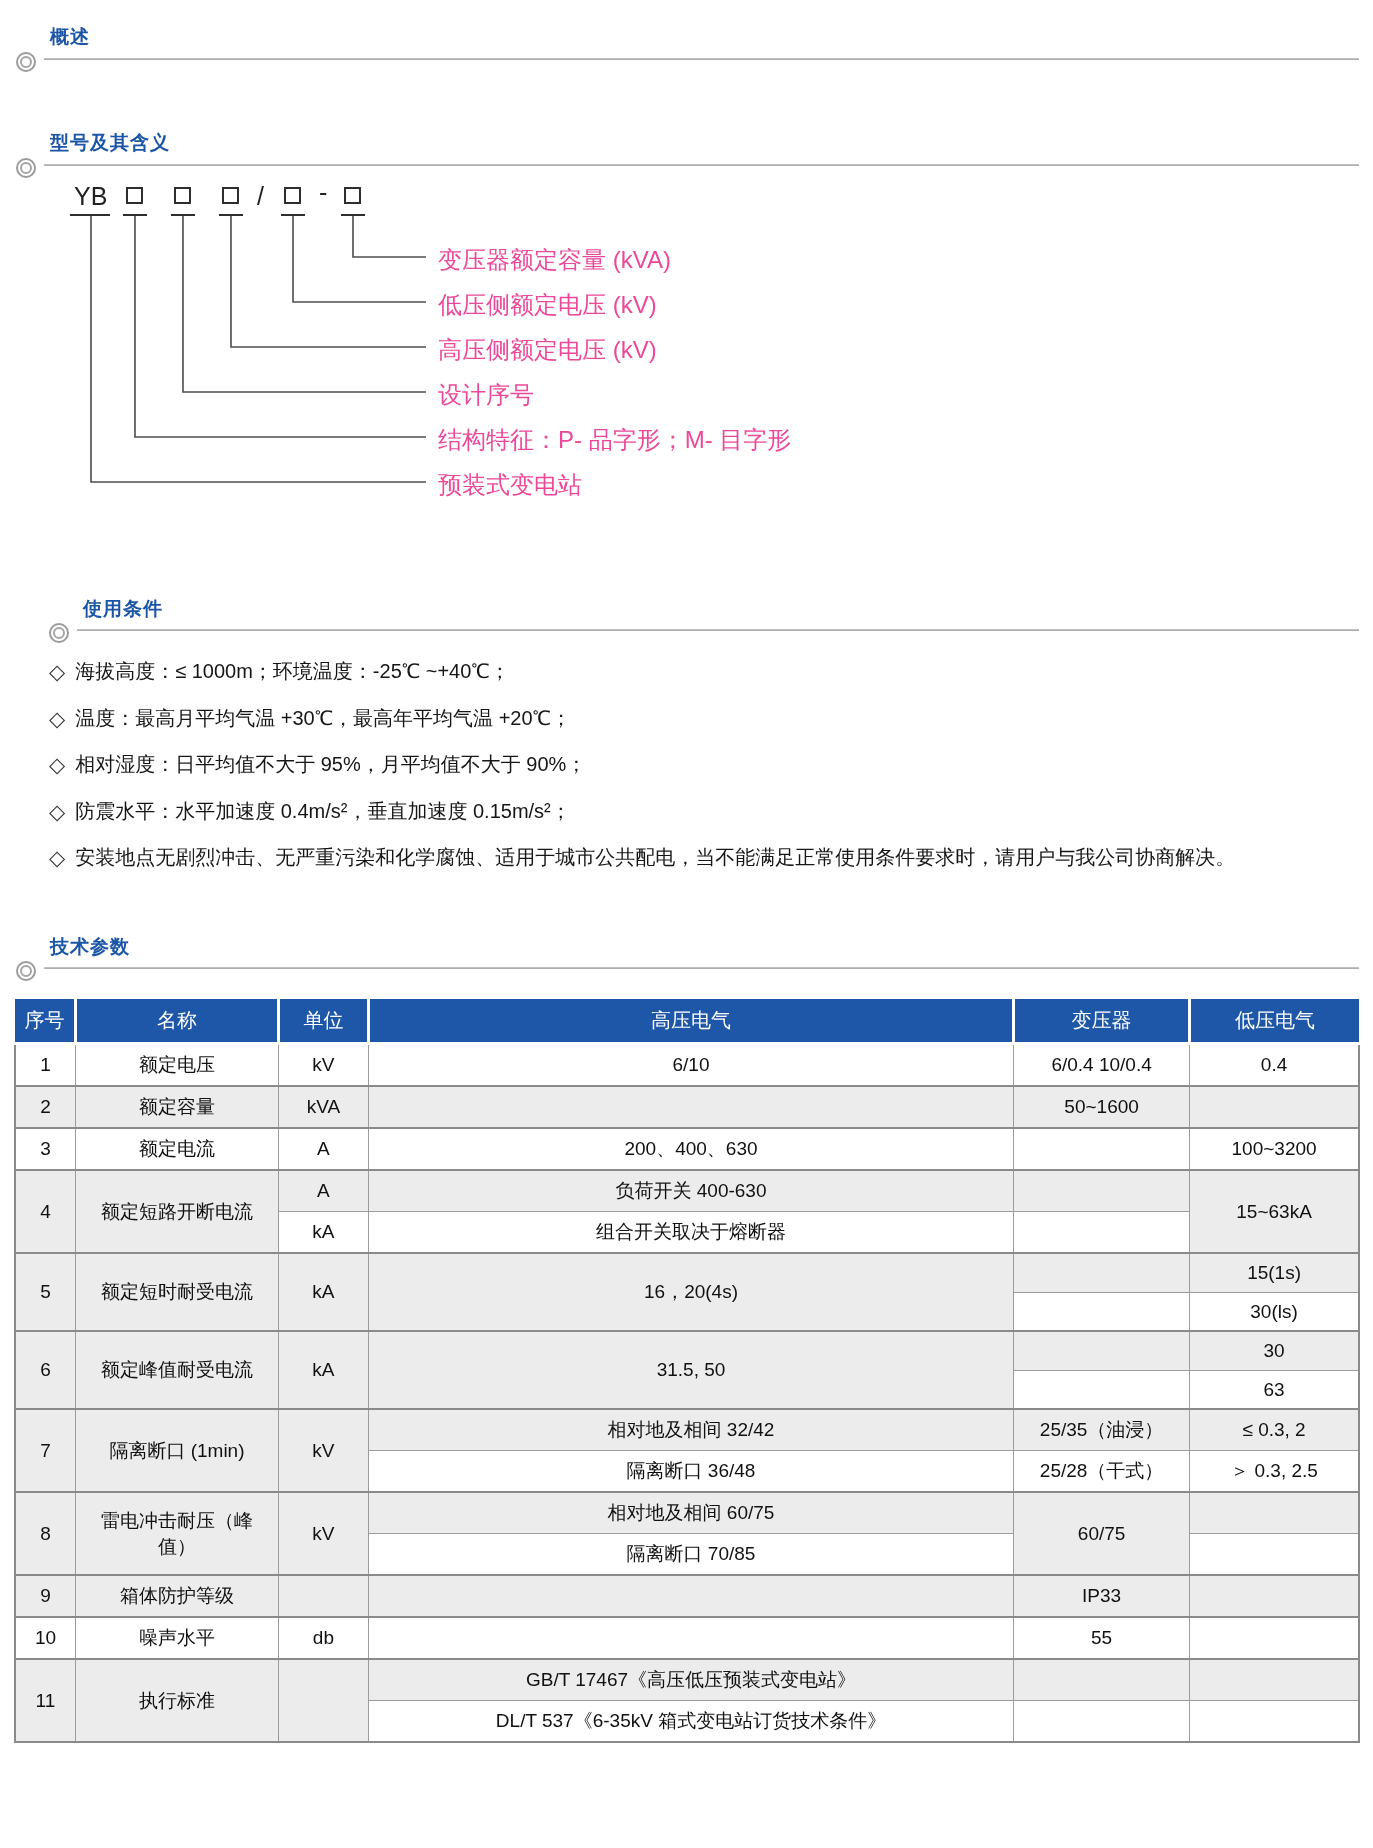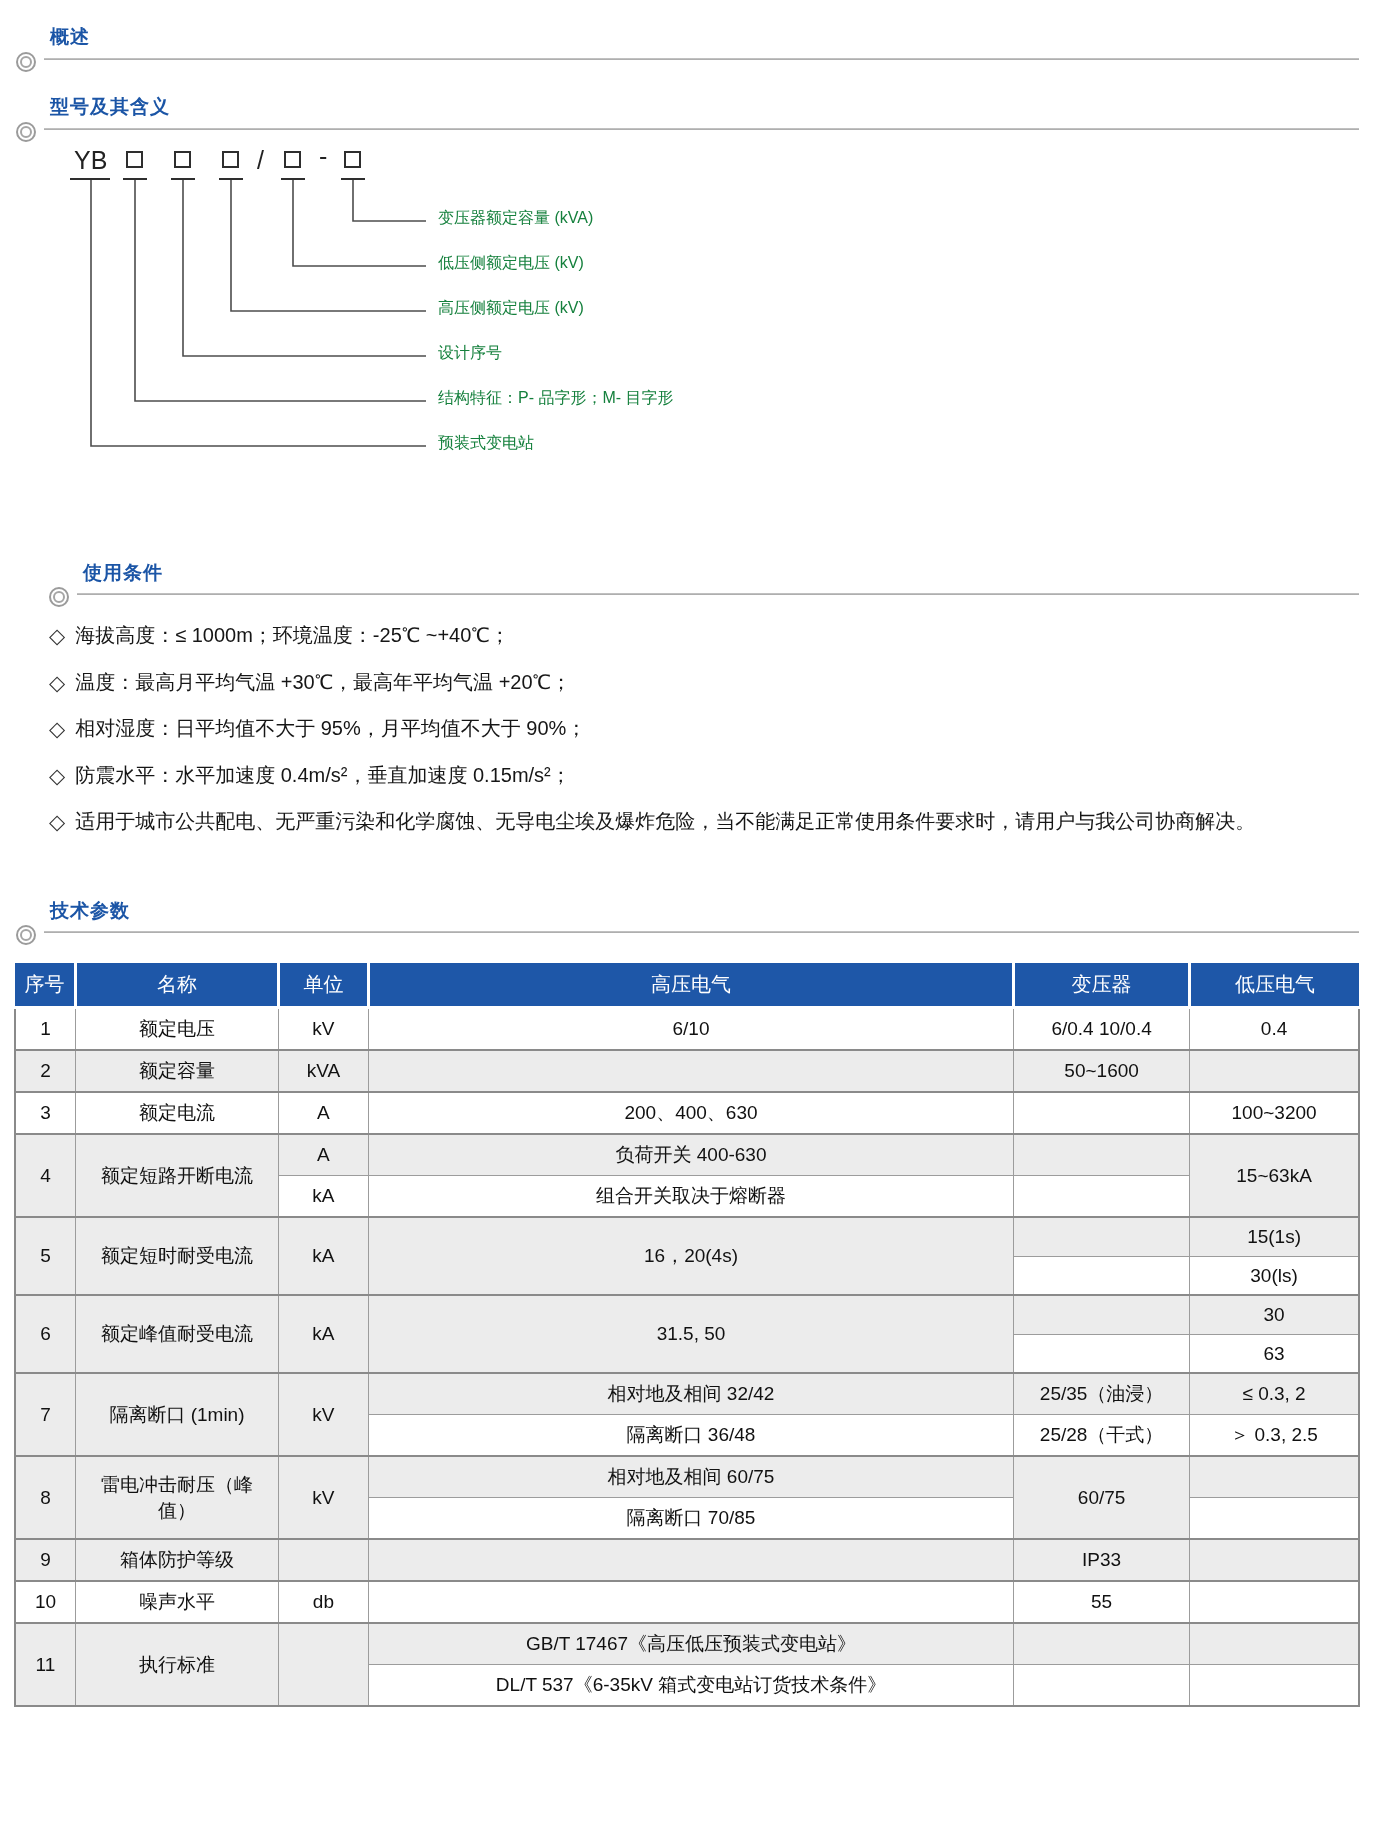--- a/index.html
+++ b/index.html
@@ -20,27 +20,27 @@
   .sec-head{position:relative;margin:0;}
   .sec-head h2{margin:0 0 9px 36px;font-size:19px;line-height:1.2;color:var(--accent);font-weight:bold;letter-spacing:1px;}
   .sec-head .rule{height:2px;background:linear-gradient(to bottom,#c9c9c9,#a6a6a6);margin-left:30px;}
   .sec-head .ring{position:absolute;left:2px;bottom:-12px;width:20px;height:20px;border:2px solid #9b9b9b;border-radius:50%;background:#fff;}
   .sec-head .ring::after{content:"";position:absolute;inset:2px;border:2px solid #a5a5a5;border-radius:50%;}
 
   
   .overview-body{margin:26px 6px 0 6px;font-size:20px;line-height:2.0;text-indent:2em;color:#161616;}
 
   
-  .sec-model{margin-top:36px;}
+  .sec-model{margin-top:72px;}
   .model-diagram{position:relative;height:352px;margin-top:14px;}
   .m-svg{position:absolute;left:0;top:0;}
   .m-tok{position:absolute;top:2px;font-size:25px;color:#222;}
   .m-box{position:absolute;top:7px;width:17px;height:17px;border:2px solid #2e2e2e;background:#fff;}
   .m-ul{position:absolute;top:34px;height:0;border-top:2px solid #2e2e2e;}
-  .m-label{position:absolute;left:424px;font-size:16px;color:#15803d;white-space:nowrap;}
+  .m-label{position:absolute;left:424px;font-size:24px;color:#ec4899;white-space:nowrap;}
 
   
   .sec-cond{margin-top:66px;margin-left:33px;}
   .cond-list{margin:26px 0 0 2px;}
   .cond-item{display:flex;align-items:flex-start;font-size:20px;line-height:1.45;margin-bottom:16px;color:#161616;}
   .cond-item .dia{font-size:21px;margin-right:10px;color:#333;flex:0 0 auto;}
 
   
   .sec-specs{margin-top:62px;}
   .spec-table{width:1346px;border-collapse:collapse;table-layout:fixed;margin-top:30px;font-size:19px;}
@@ -126,21 +126,21 @@
         <div class="cond-item">
           <span class="dia">◇</span>
           <span>相对湿度：日平均值不大于 95%，月平均值不大于 90%；</span>
         </div>
         <div class="cond-item">
           <span class="dia">◇</span>
           <span>防震水平：水平加速度 0.4m/s²，垂直加速度 0.15m/s²；</span>
         </div>
         <div class="cond-item">
           <span class="dia">◇</span>
-          <span>适用于城市公共配电、无严重污染和化学腐蚀、无导电尘埃及爆炸危险，当不能满足正常使用条件要求时，请用户与我公司协商解决。</span>
+          <span>安装地点无剧烈冲击、无严重污染和化学腐蚀、适用于城市公共配电，当不能满足正常使用条件要求时，请用户与我公司协商解决。</span>
         </div>
       </div>
   </section>
 
   <section class="sec-specs">
     <div class="sec-head">
       <h2>技术参数</h2>
       <span class="ring"></span>
       <div class="rule"></div>
     </div>

